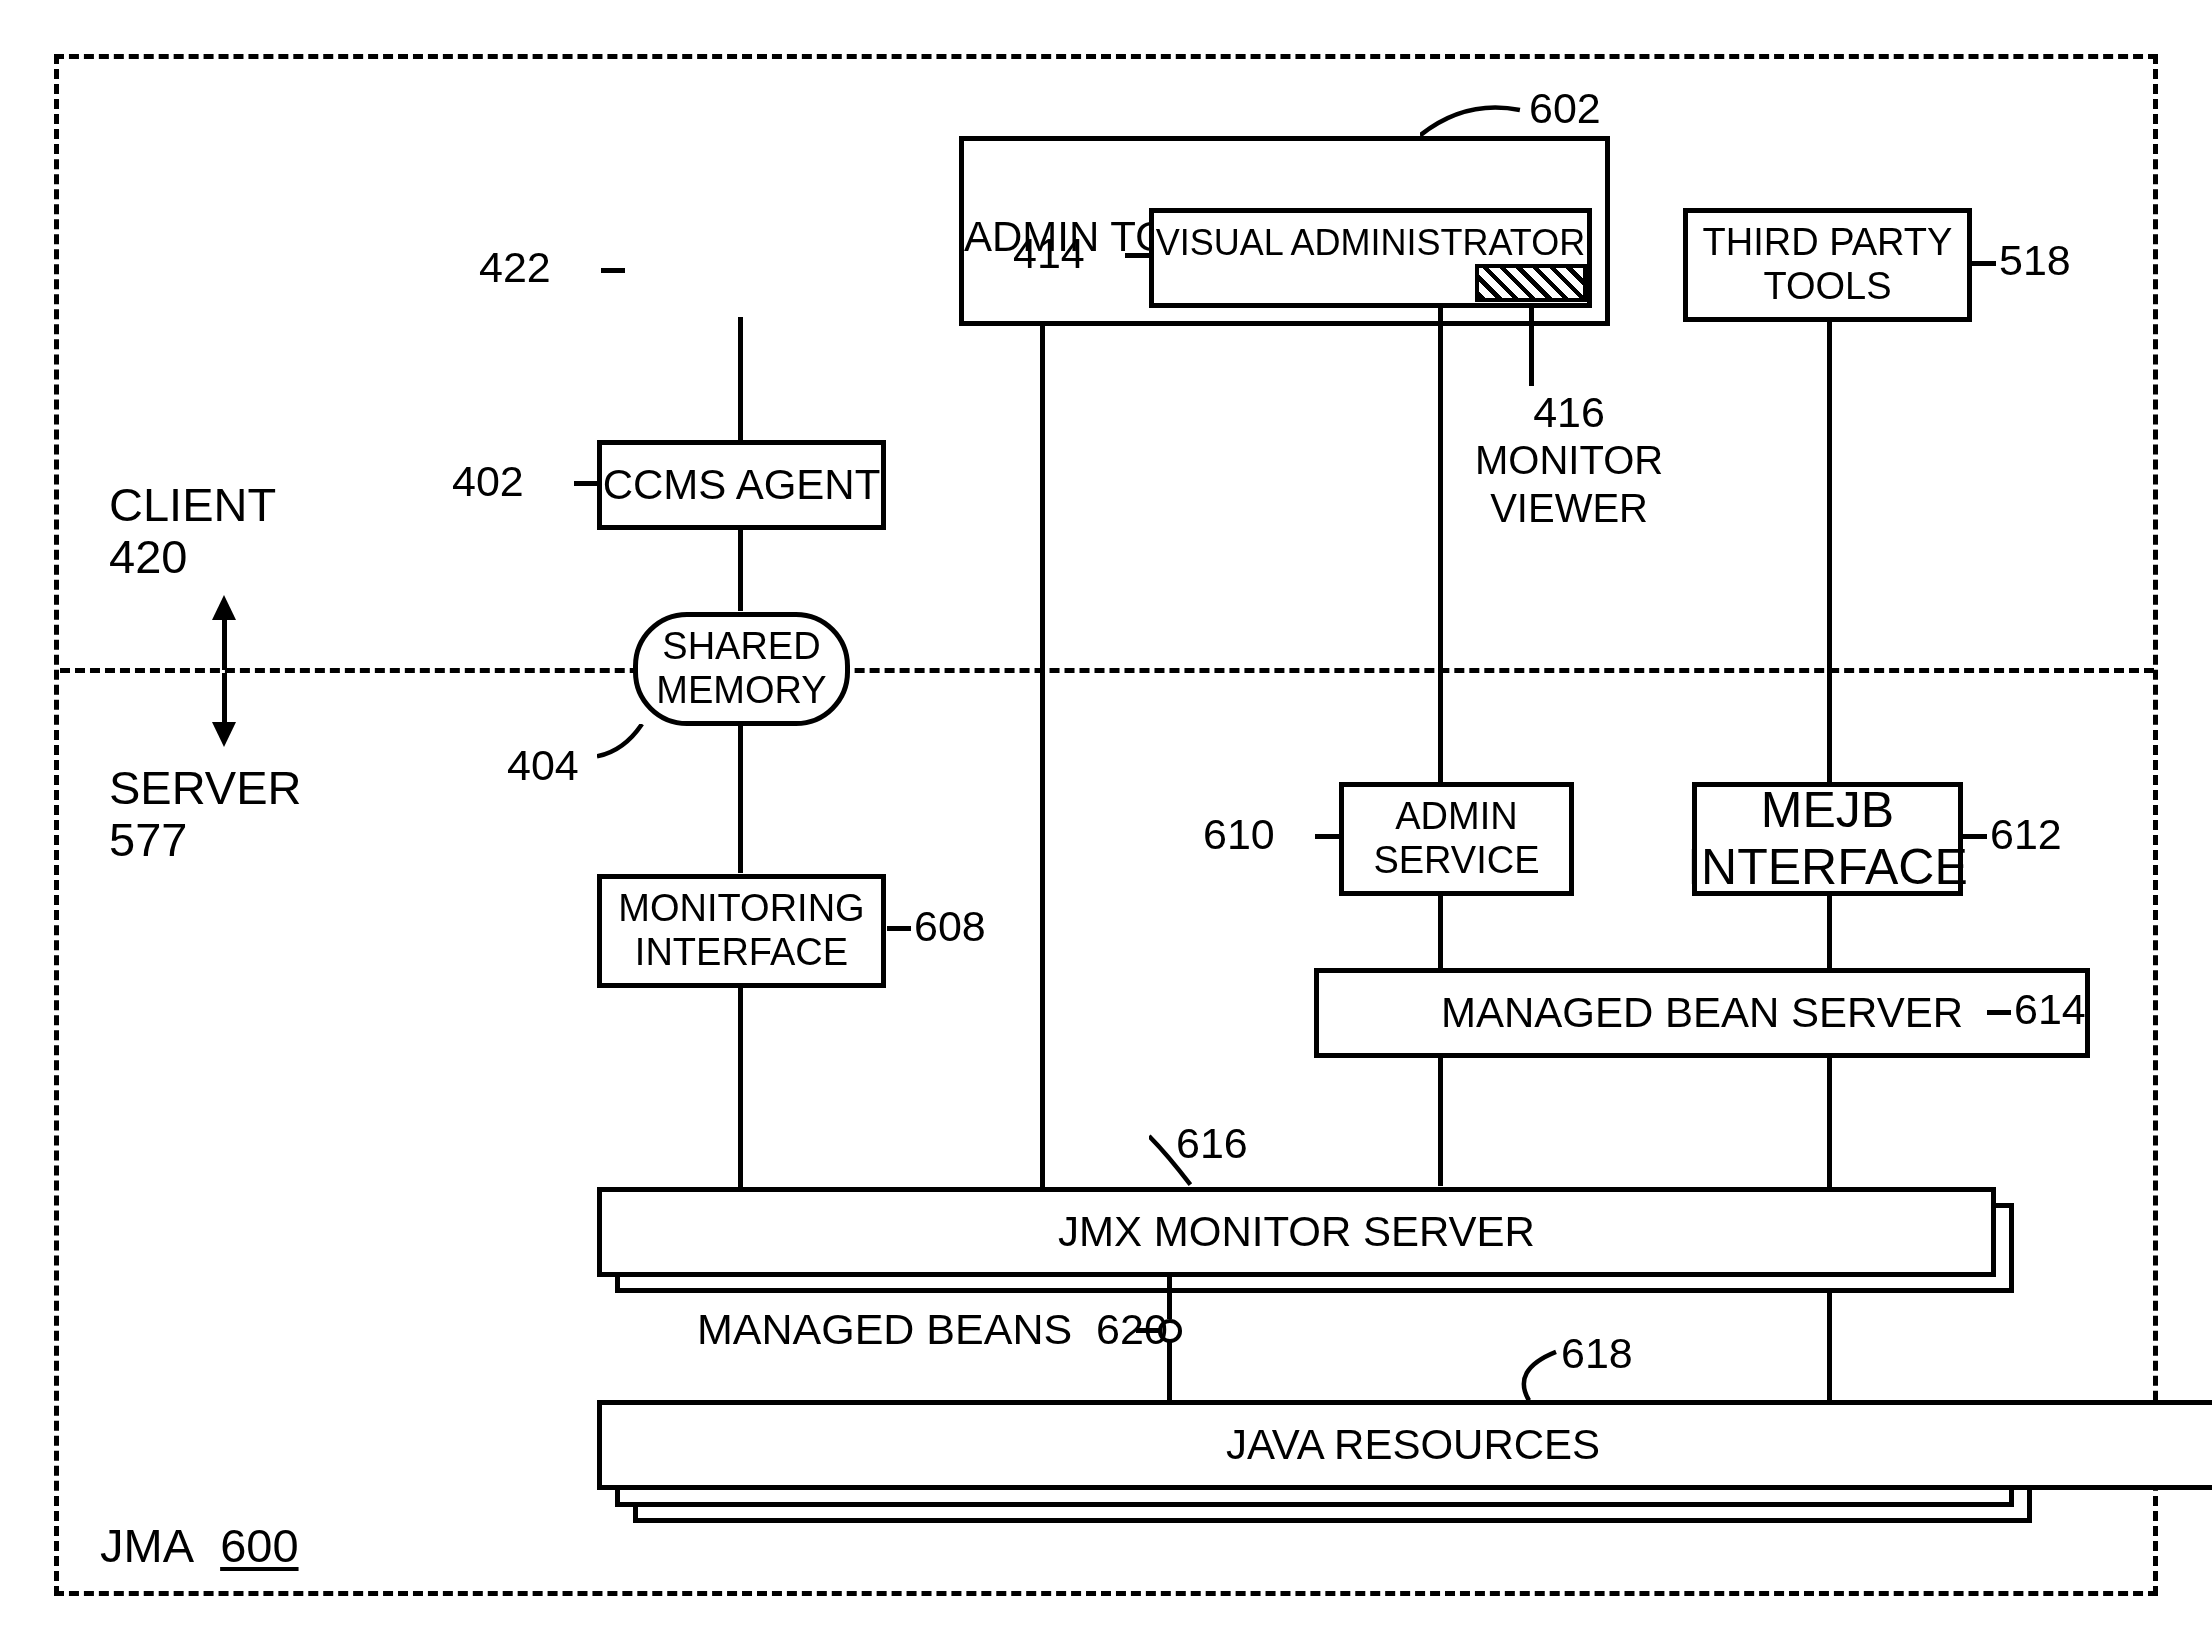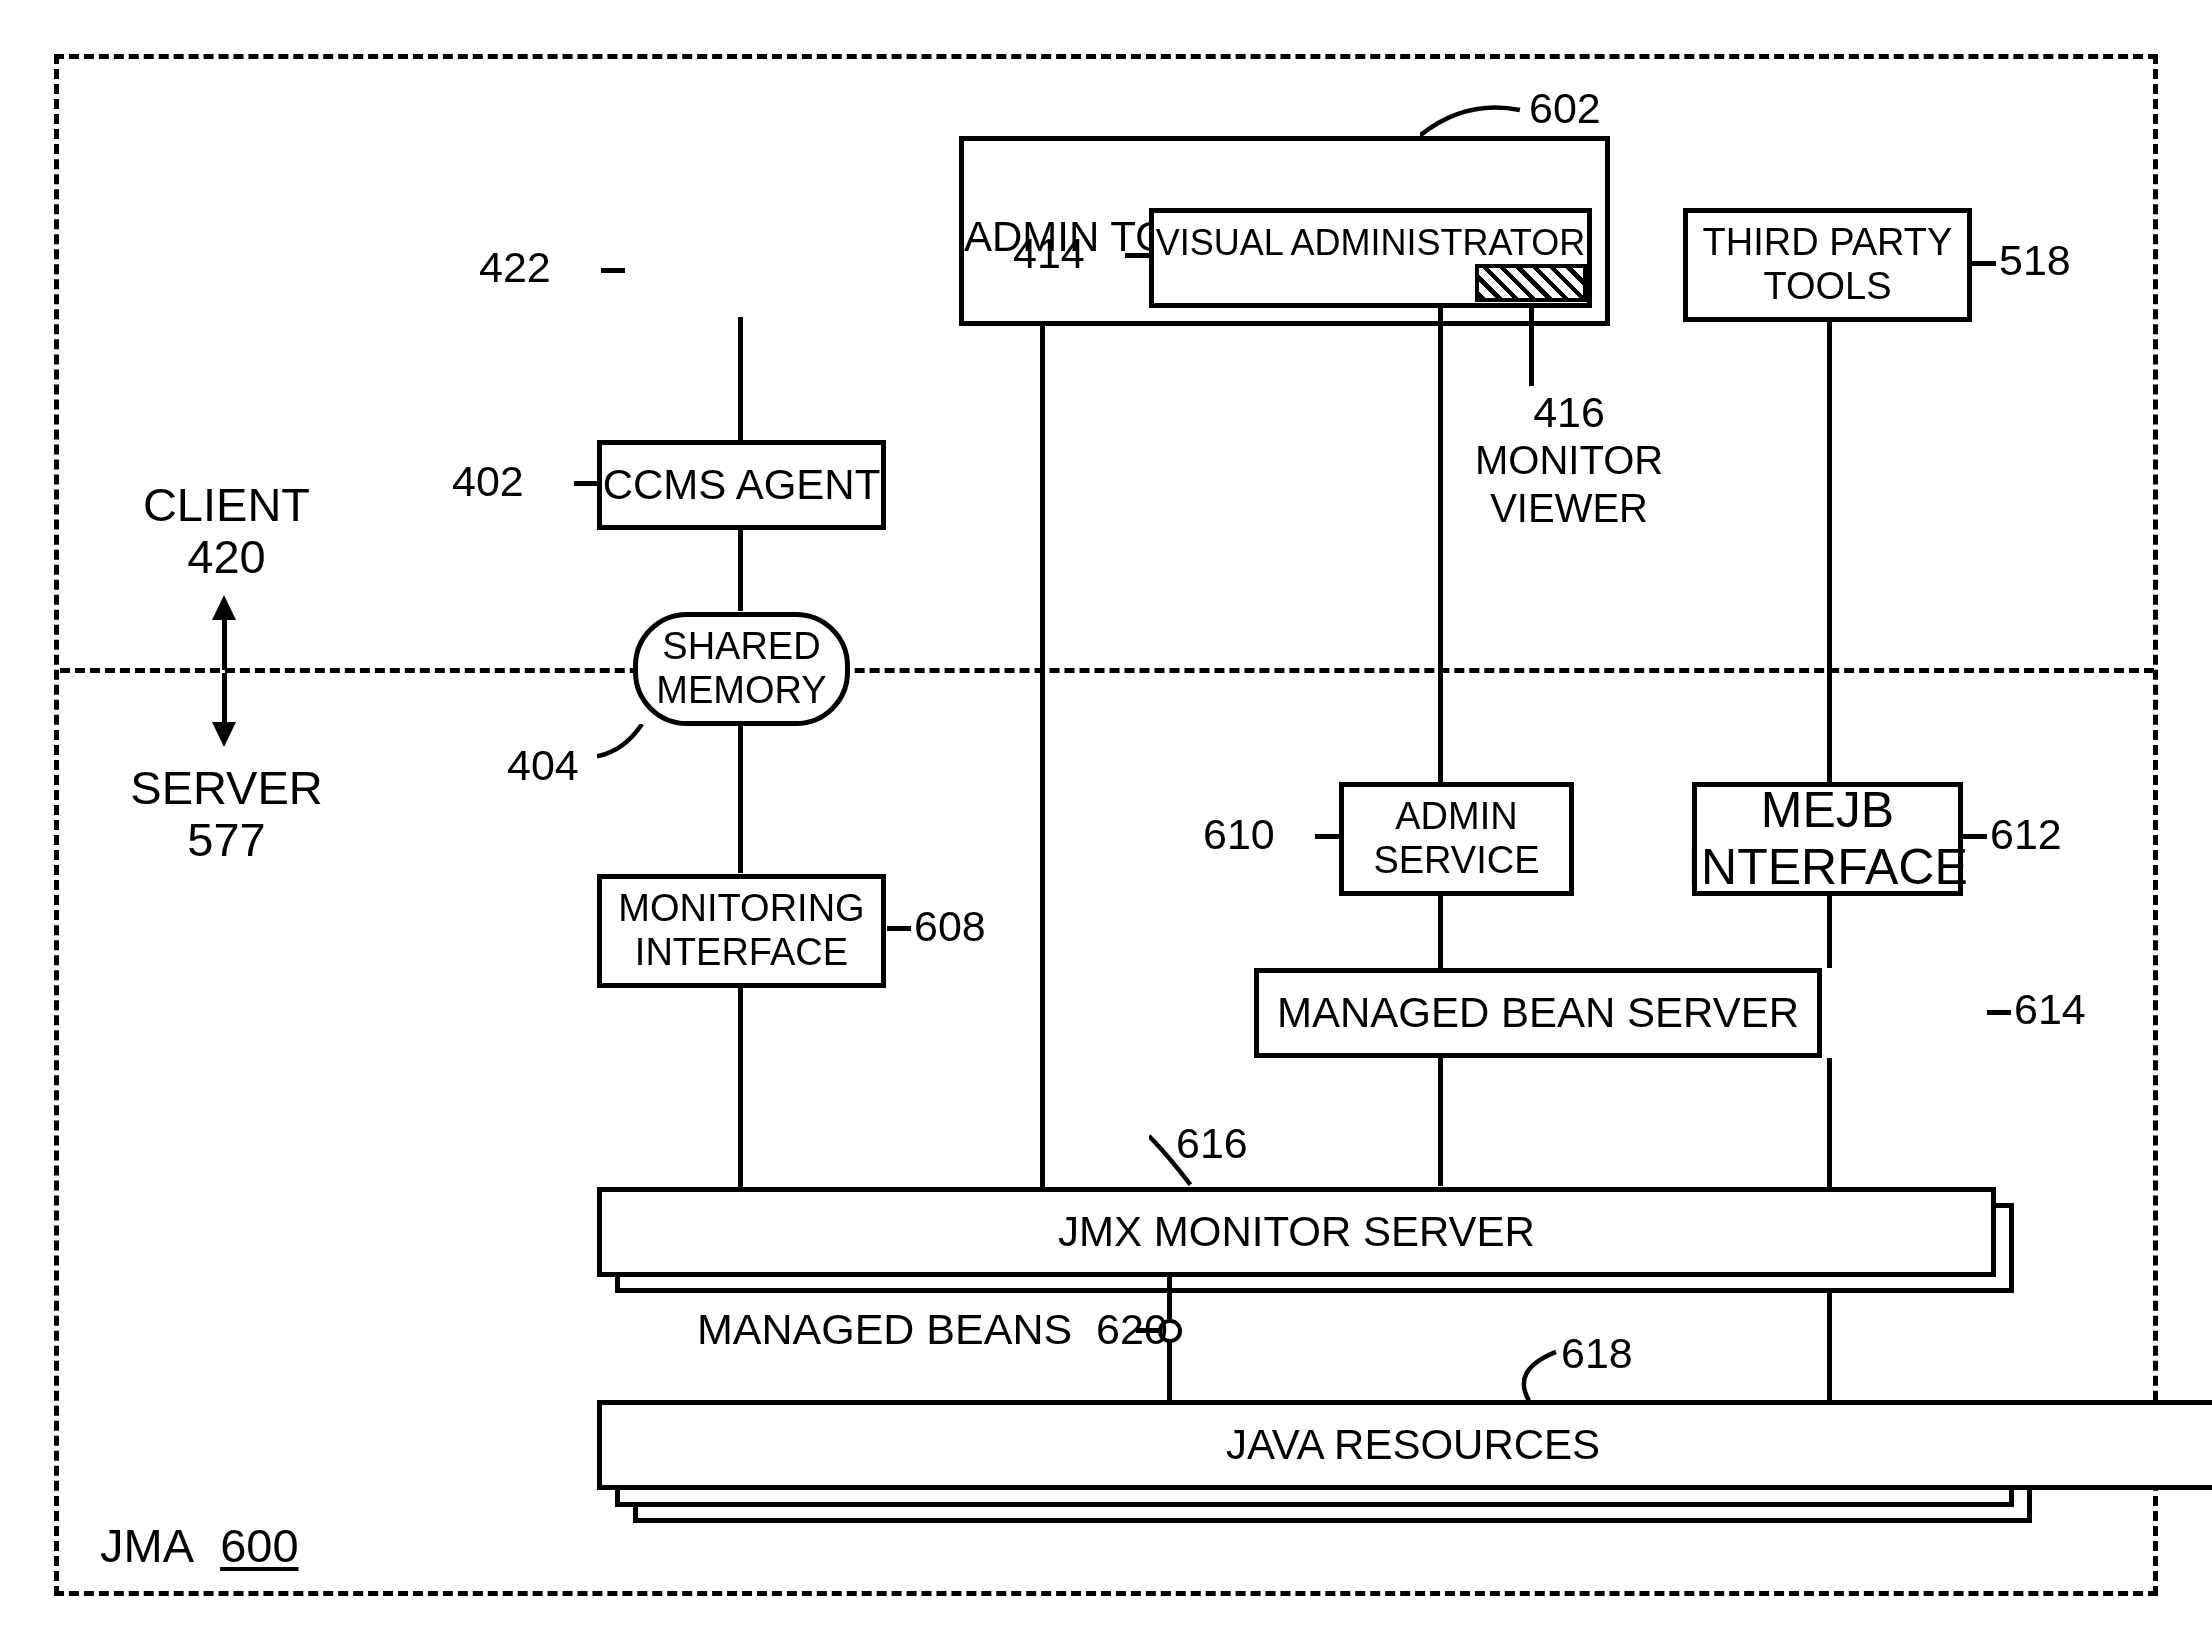--- a/index.html
+++ b/index.html
@@ -29,21 +29,20 @@
     font-weight: 400;
     line-height: 1.15;
   }
   .rounded {
     border-radius: 54px;
   }
   .label {
     position: absolute;
     font-size: 47px;
     font-weight: 400;
-    text-align: center;
     line-height: 1.1;
   }
   .label-small { font-size: 43px; }
   .underline { text-decoration: underline; text-underline-offset: 5.4px; }
   .vline {
     position: absolute;
     width: 5.4px;
     background: #000;
   }
   .tick {
@@ -181,21 +180,21 @@
   <div class="vline" style="left:1438px; top:896px; height:72px;"></div>
 
   <div class="box" style="left:1692px; top:782px; width:271px; height:114px; font-size:50px;">
     <span style="white-space:pre;">MEJB
 INTERFACE</span>
   </div>
   <div class="tick" style="left:1963px; top:834px;"></div>
   <div class="label label-small" style="left:1990px; top:811px;">612</div>
   <div class="vline" style="left:1827px; top:896px; height:72px;"></div>
 
-  <div class="box" style="left:1254px; top:968px; width:568px; height:90px;">
+  <div class="box" style="left:1314px; top:968px; width:776px; height:90px;">
     <span>MANAGED BEAN SERVER</span>
   </div>
   <div class="tick" style="left:1987px; top:1010px;"></div>
   <div class="label label-small" style="left:2014px; top:986px;">614</div>
   <div class="vline" style="left:1438px; top:1058px; height:128px;"></div>
   <div class="vline" style="left:1827px; top:1058px; height:342px;"></div>
 
   <div class="shadow-box" style="left:615px; top:1203px; width:1399px; height:90px;"></div>
   <div class="box" style="left:597px; top:1187px; width:1399px; height:90px;">
     <span>JMX MONITOR SERVER</span>

